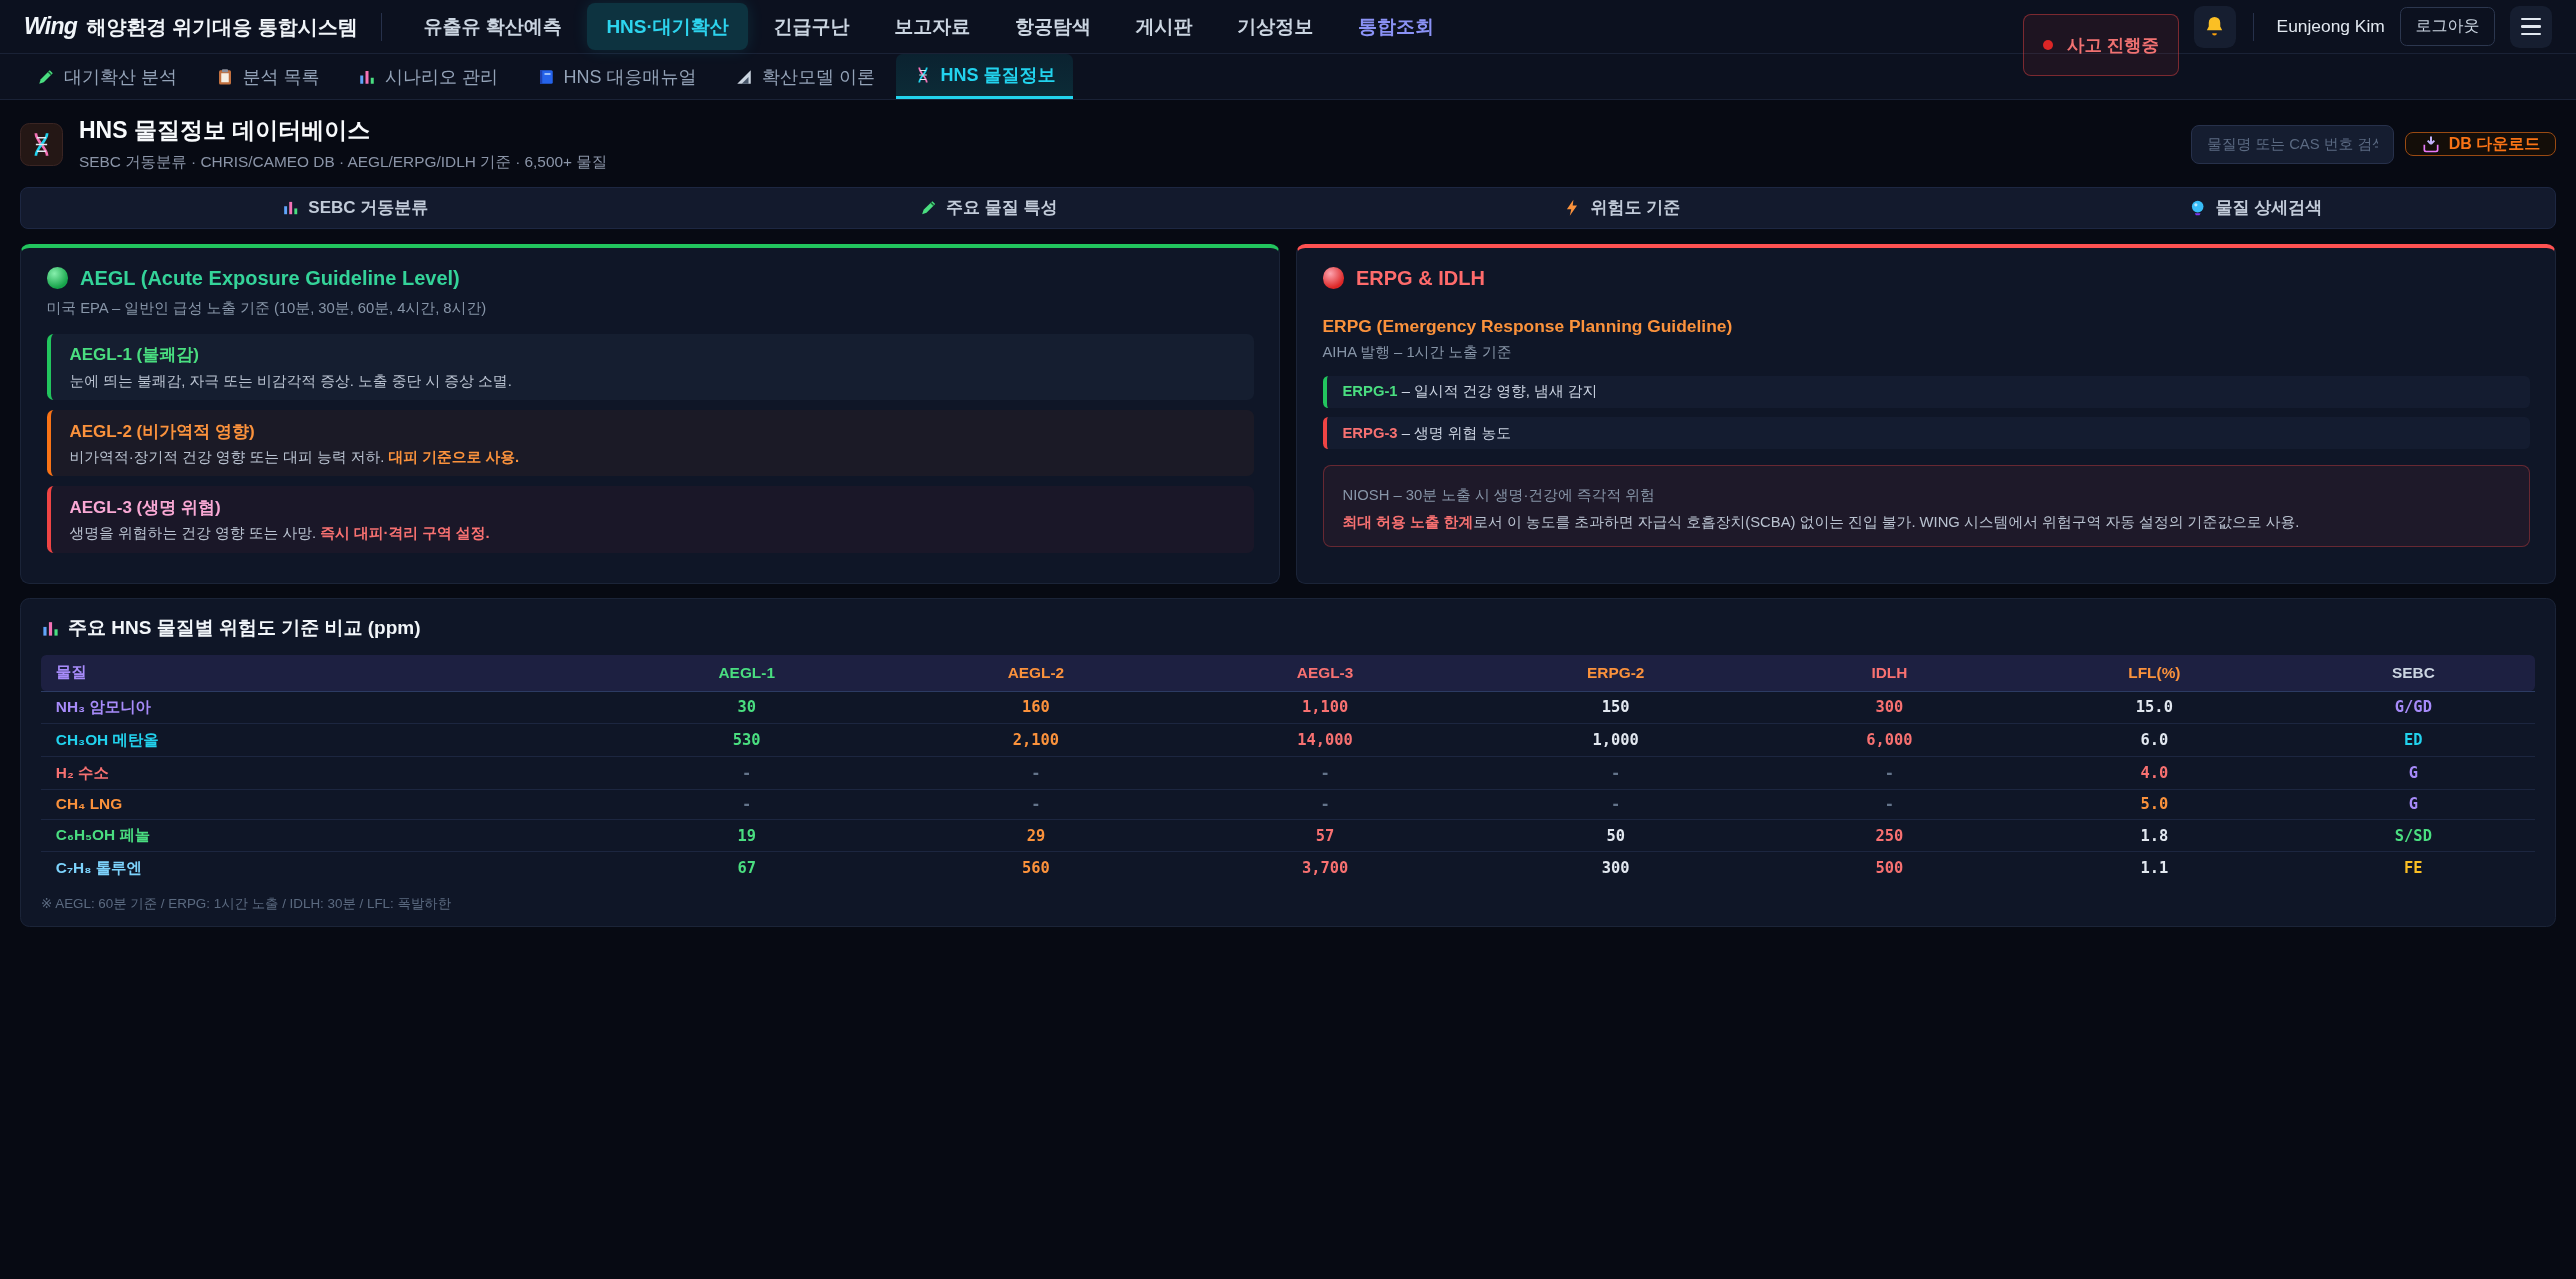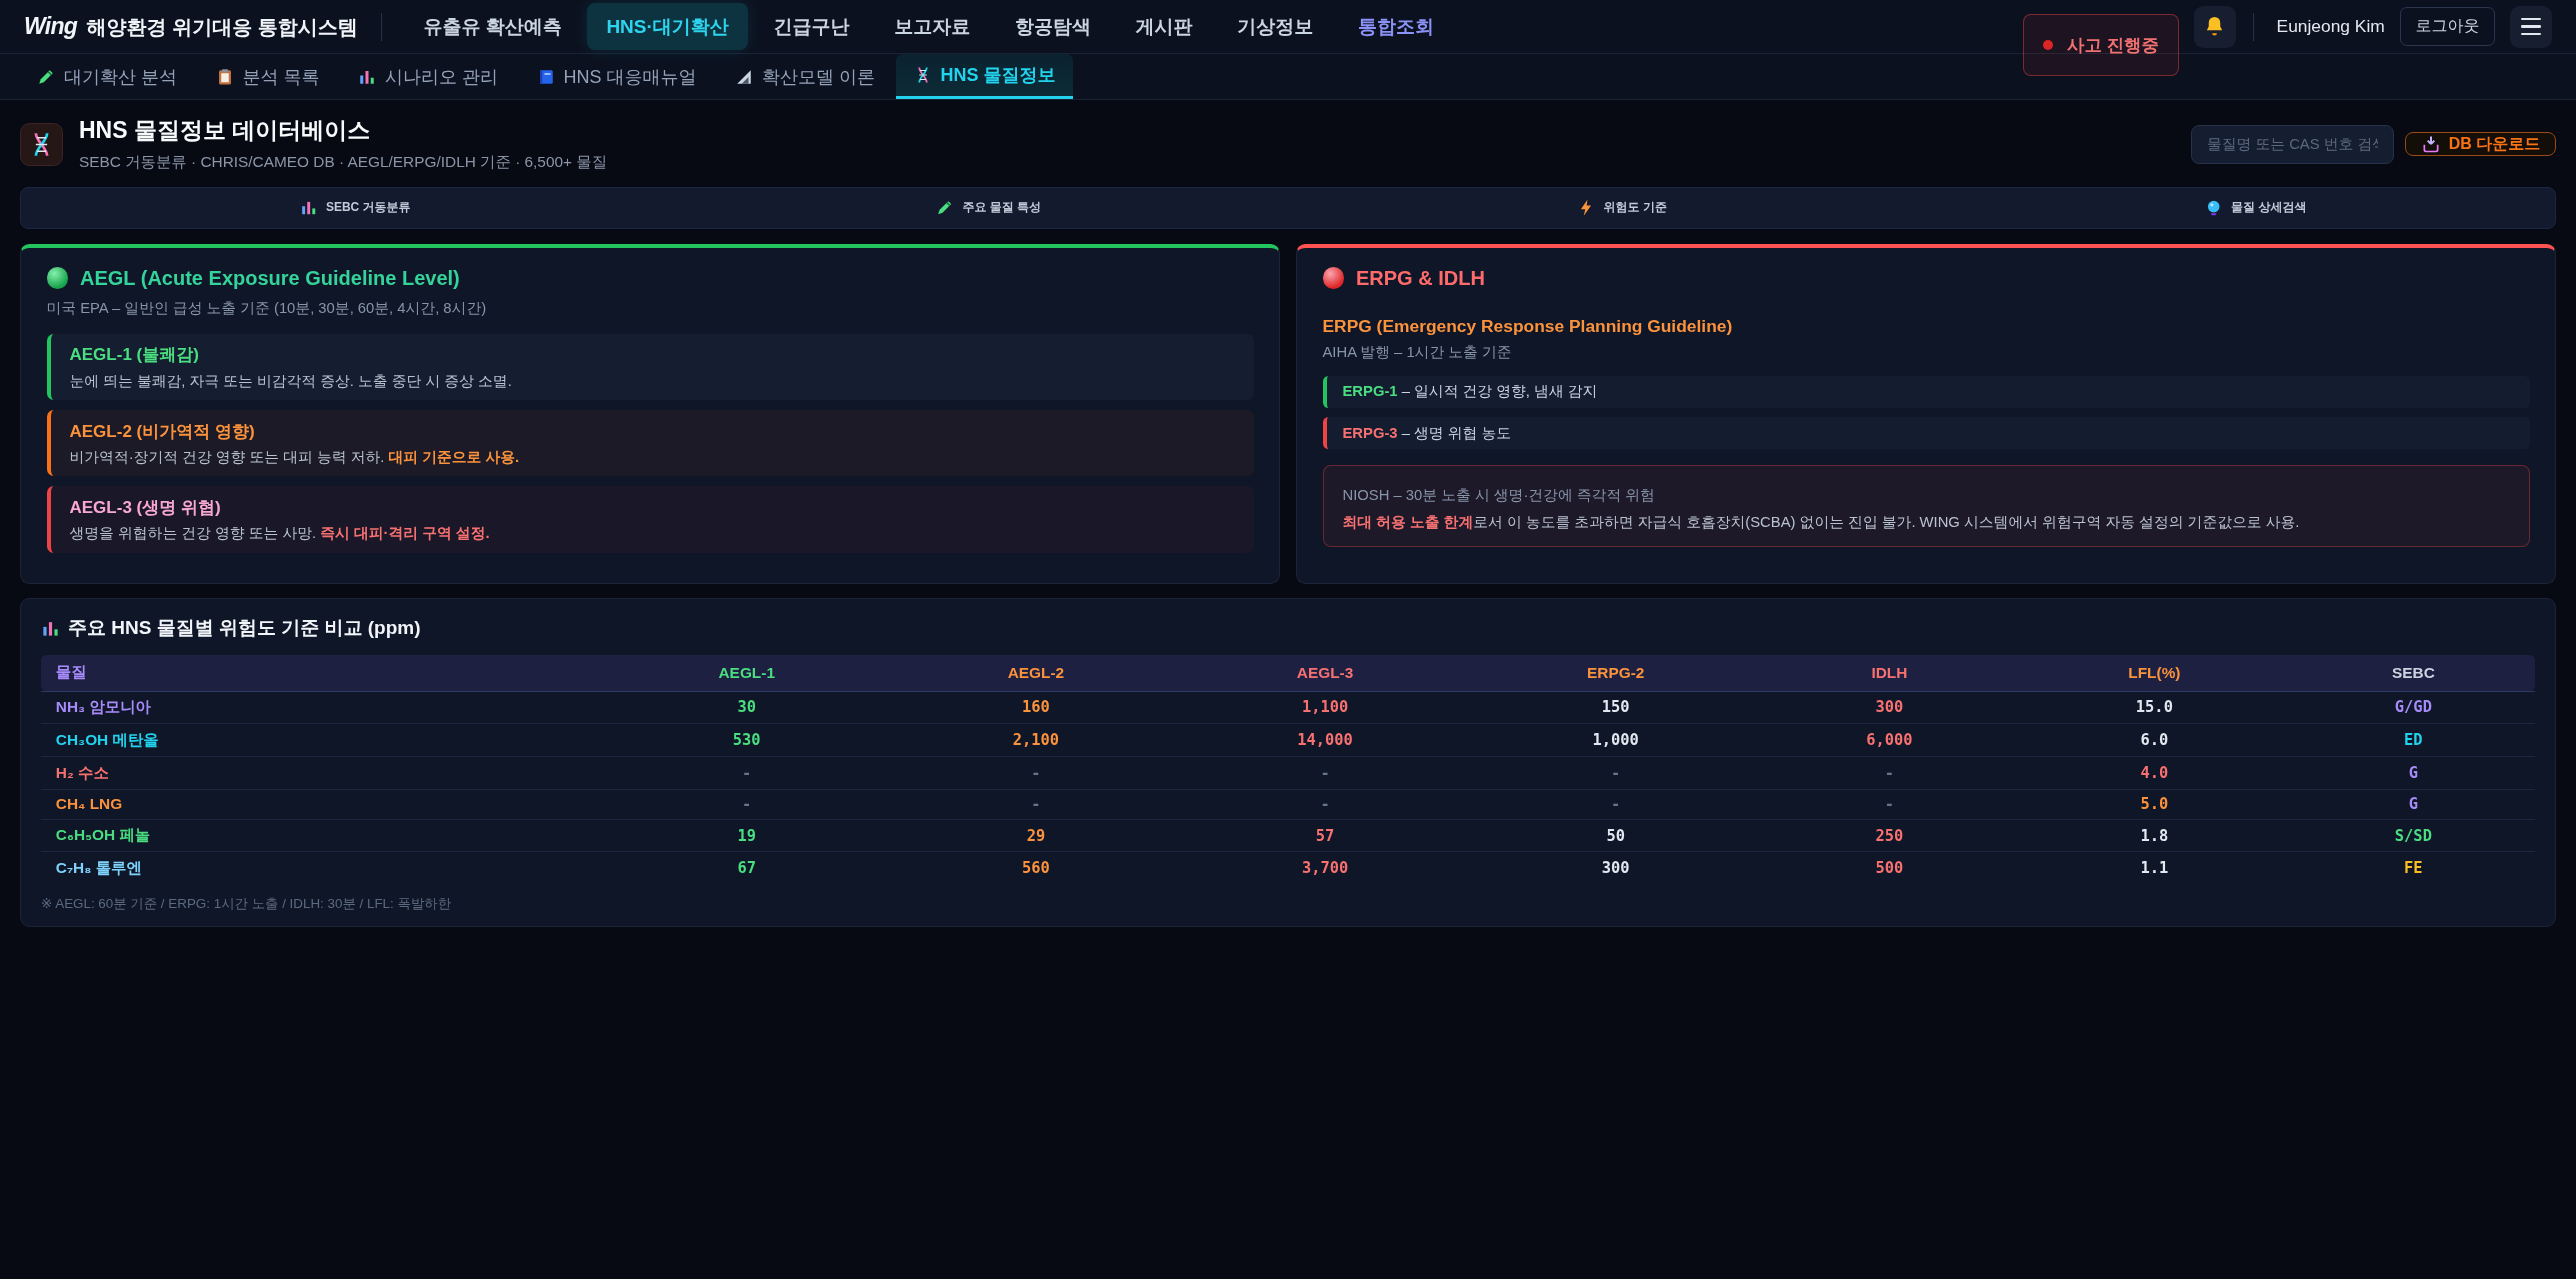--- a/index.html
+++ b/index.html
@@ -50,21 +50,21 @@
     color:#cbd5e1; font-size:14.8px; padding:0 14.8px; font-family:inherit; }
   .search-input::placeholder { color:#5b6a82; }
   .dl-btn { height:24px; display:flex; align-items:center; gap:8px; padding:0 14.8px;
     border:1.3px solid #9a4a12; border-radius:8px; background:#140e09; color:#f97316;
     font-size:16px; font-weight:800; cursor:pointer; white-space:nowrap; }
 
   
   .segment-bar { margin:0 20px; height:42px; background:#131a2d; border:0.7px solid #1d2742;
     border-radius:8px; display:flex; }
   .segment { flex:1; display:flex; align-items:center; justify-content:center; gap:8.7px;
-    font-size:12px; color:#c2cbd9; font-weight:700; cursor:pointer;margin-left:35px; }
+    font-size:17px; color:#c2cbd9; font-weight:700; cursor:pointer;margin-left:35px; }
 
   
   .panels { display:flex; gap:16px; margin:14.8px 20px 0; align-items:stretch; }
   .panel { flex:1; background:#0f1627; border:0.7px solid #1b2438; border-radius:9.4px; padding:19px 25.5px 20px; }
   .panel.aegl { border-top:4px solid #22c55e; }
   .panel.erpg { border-top:4px solid #ff5252; }
   .panel-title { display:flex; align-items:center; gap:12px; font-size:20px; font-weight:800; }
   .panel.aegl .panel-title { color:#34d399; }
   .panel.erpg .panel-title { color:#ff6b6b; }
   .status-ball { width:21.5px; height:21.5px; border-radius:50%; flex:0 0 auto; }

